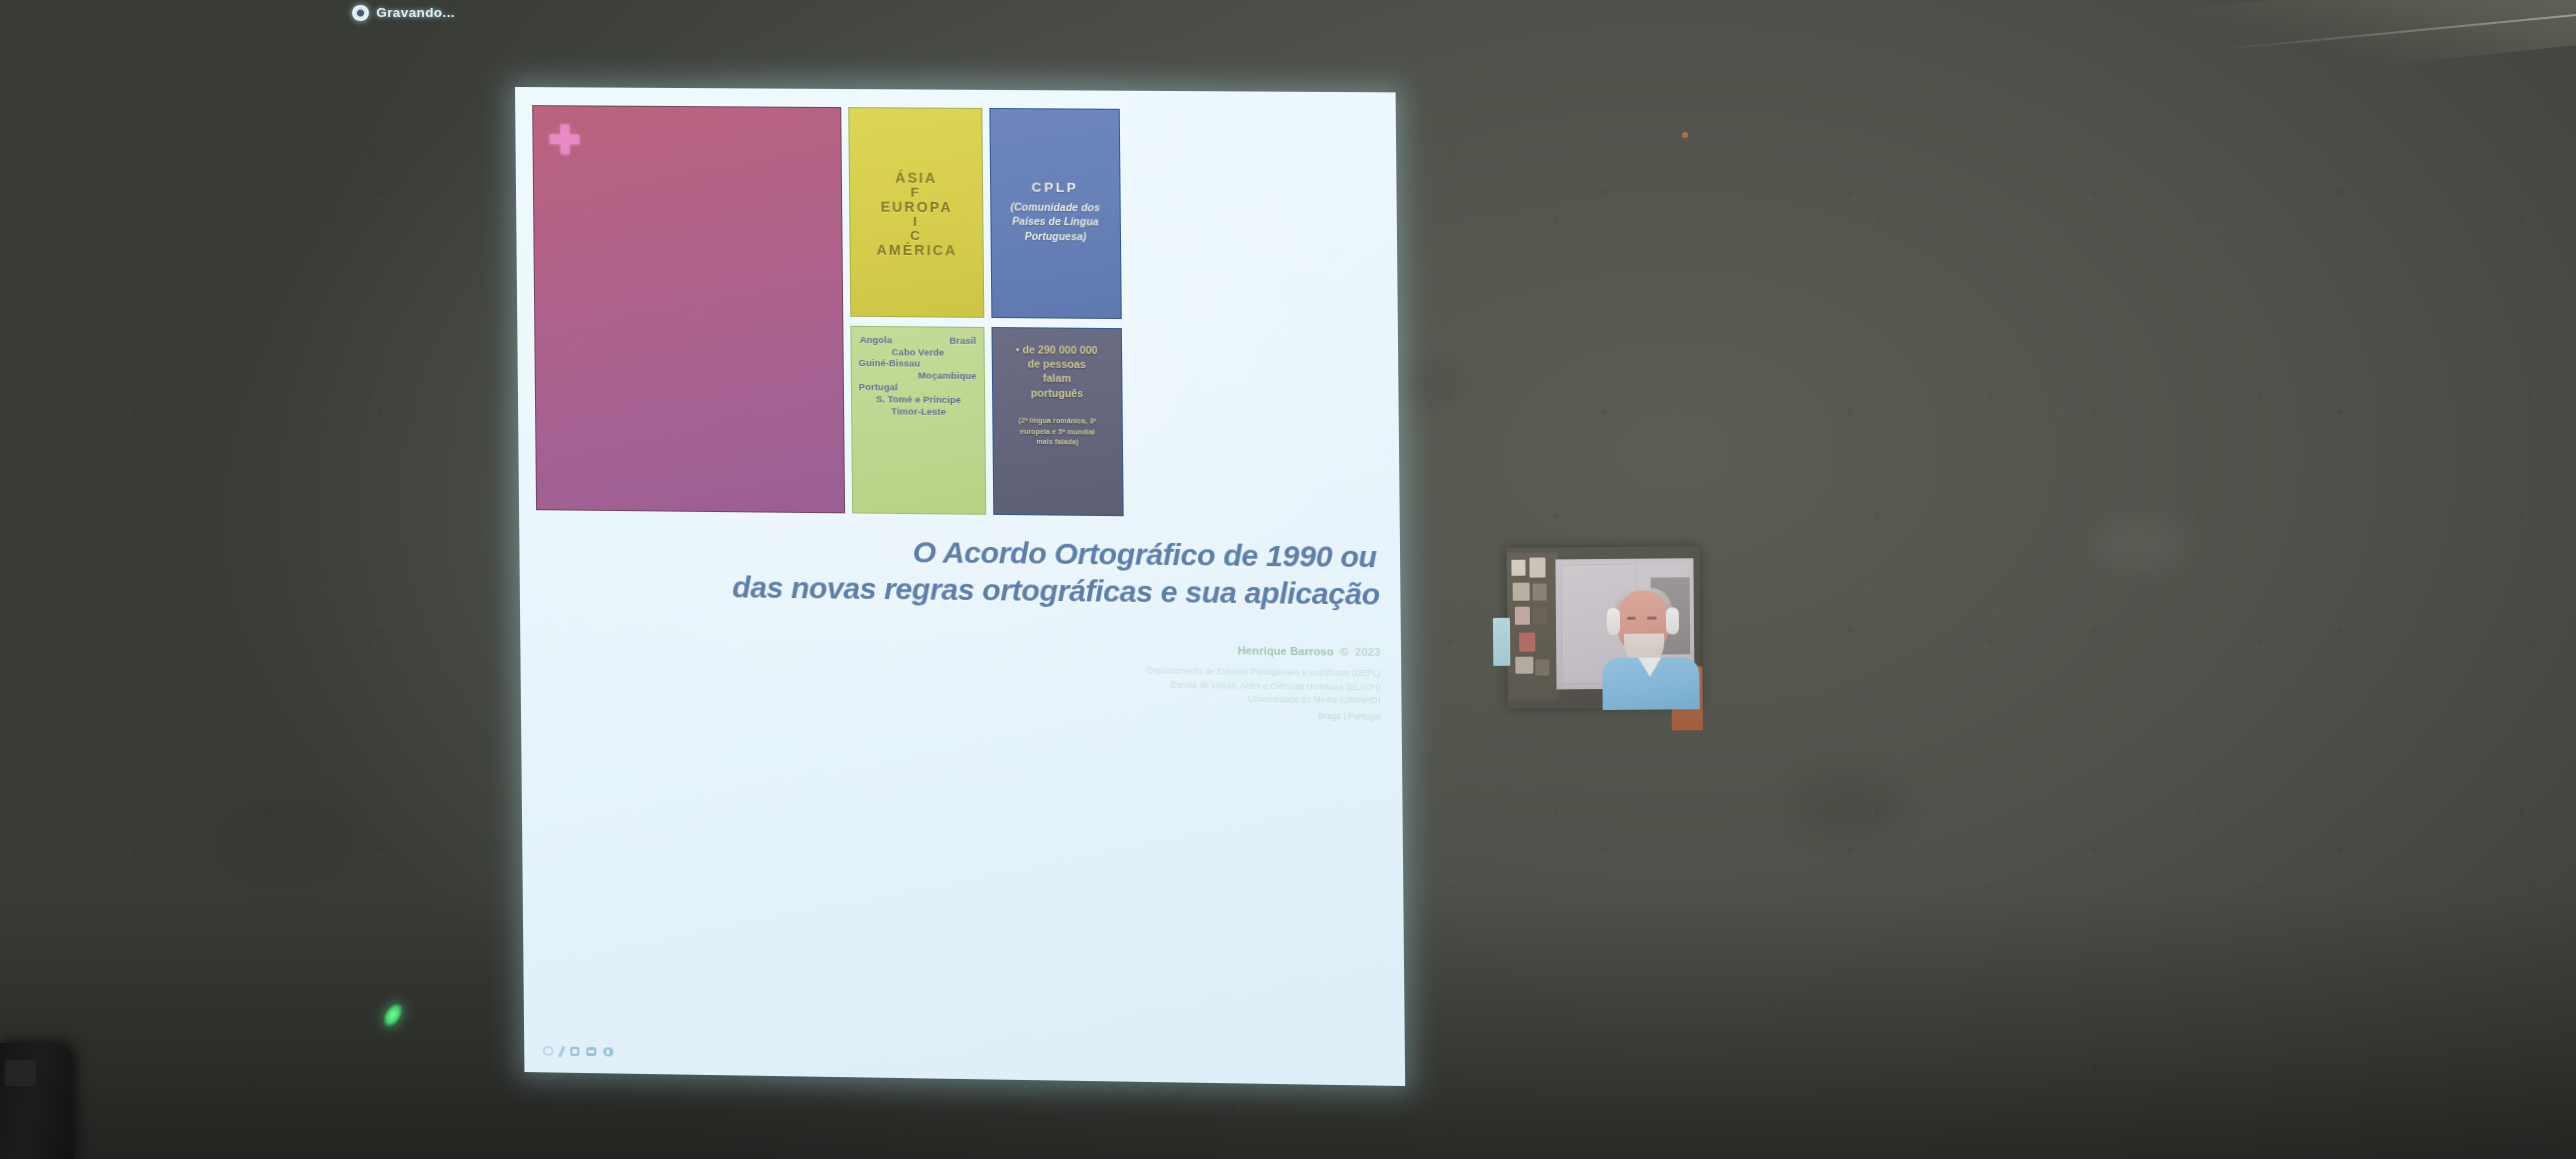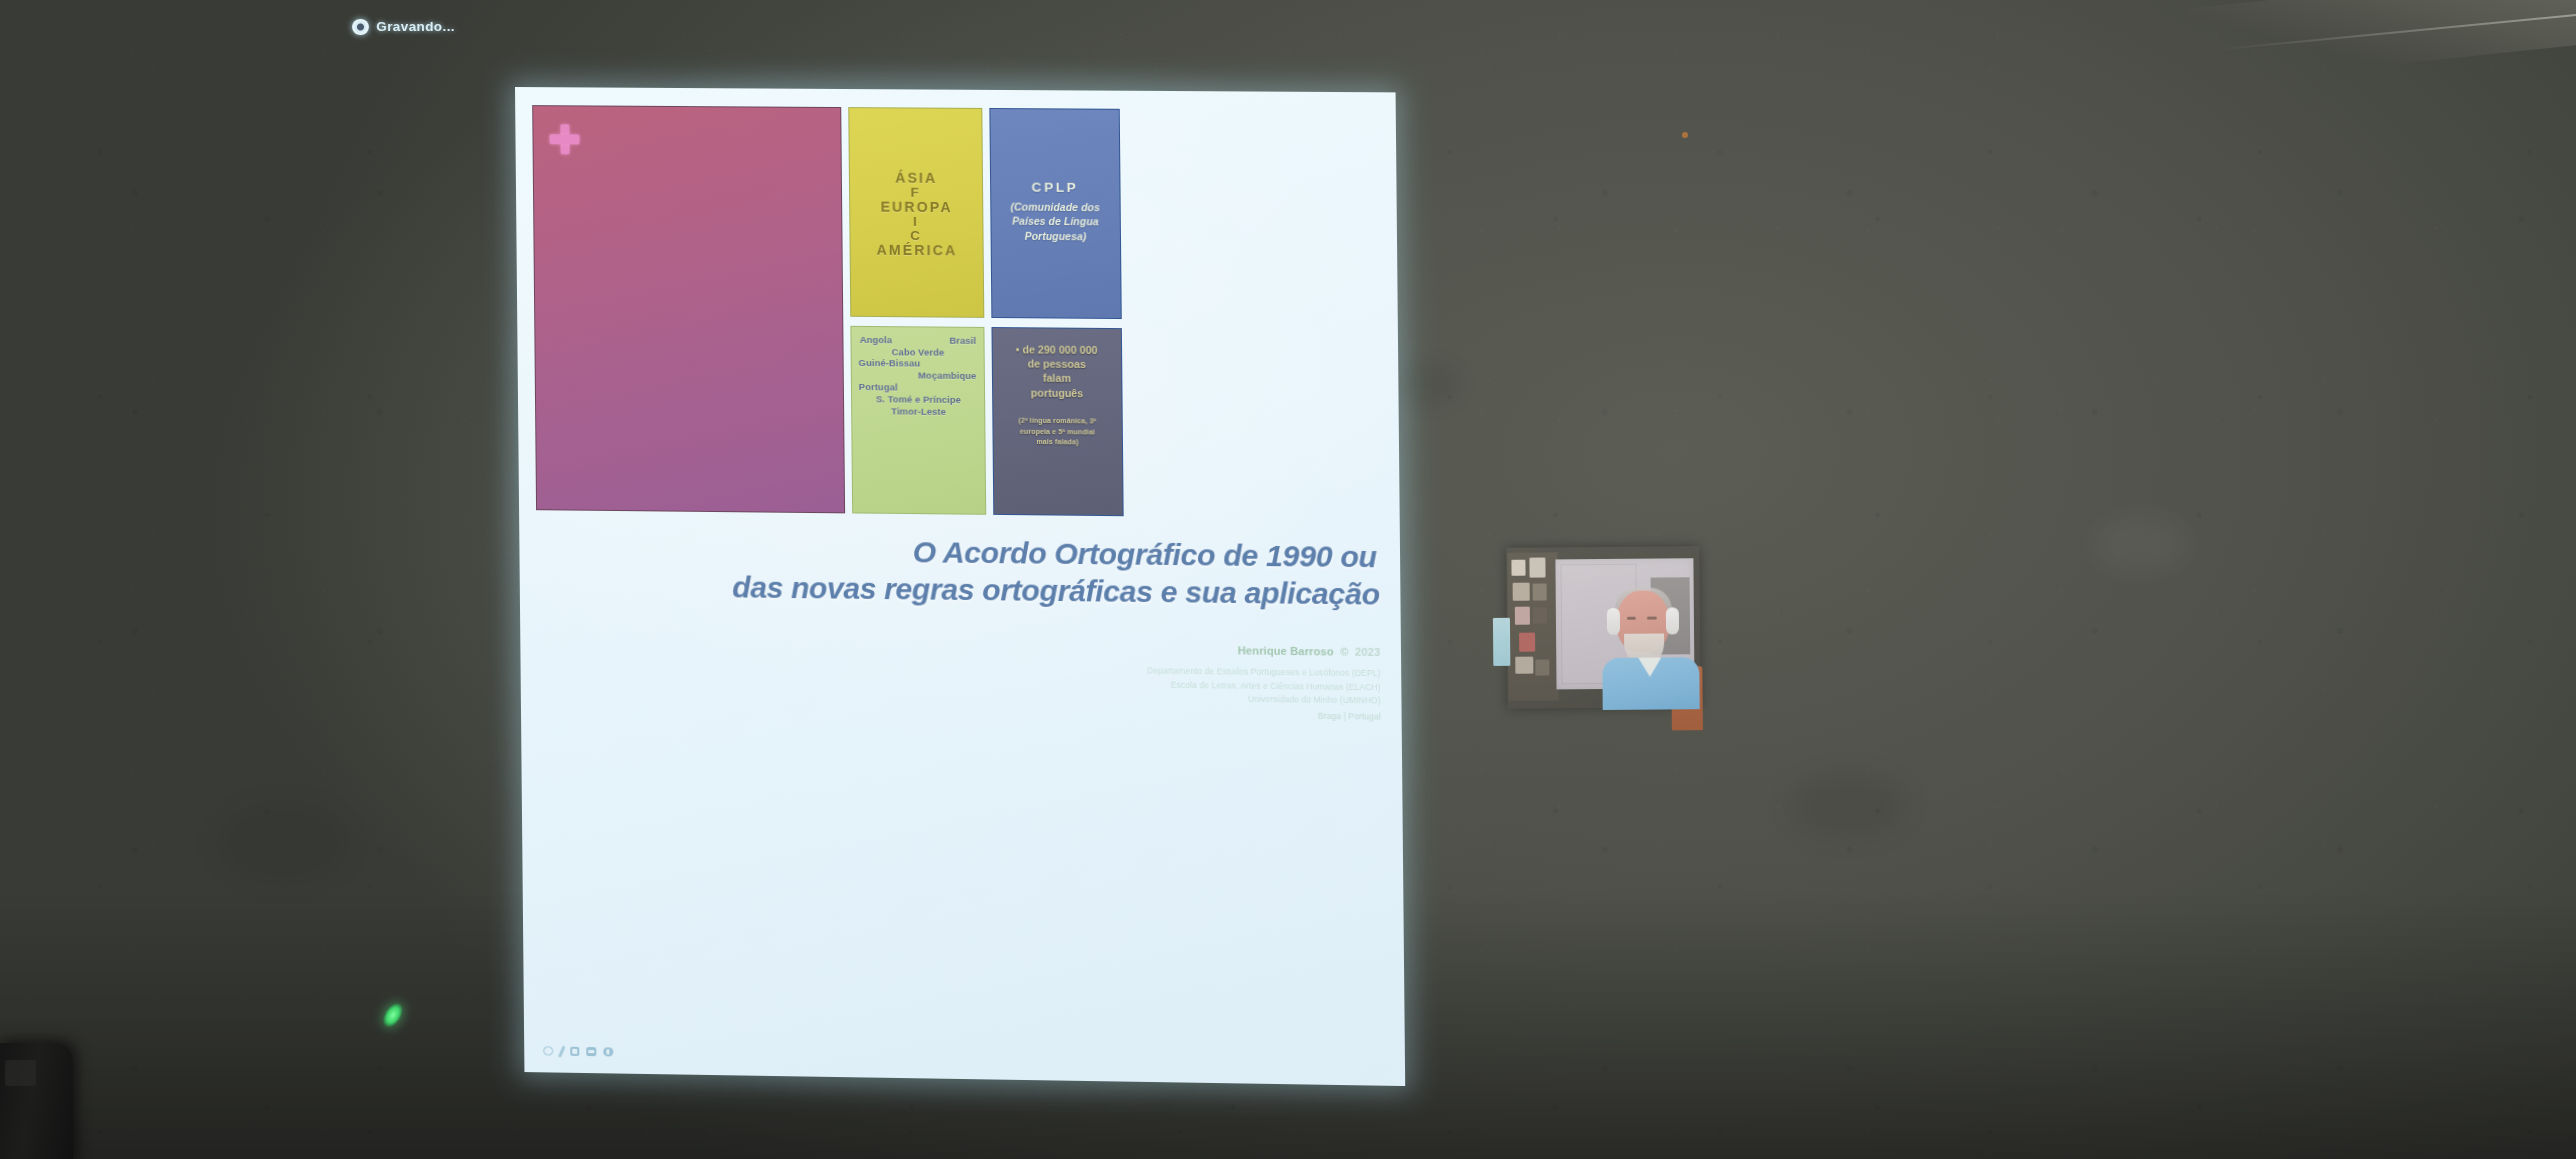--- a/index.html
+++ b/index.html
@@ -55,21 +55,21 @@
     border-radius:5.2px 16.7px 0 0;
     box-shadow:3.9px -2.6px 14px rgba(0,0,0,.55);
   }
   #desk-object:after{
     content:""; position:absolute; left:9px; top:16.7px; width:31px; height:26px;
     background:#2a2a28; border-radius:2.6px; opacity:.7;
   }
 
   
   #rec-pill{
-    position:absolute; left:348px; top:16px;
+    position:absolute; left:348px; top:2px;
     display:flex; align-items:center; gap:7.7px;
     padding:2.6px 9px 2.6px 3.9px;
     filter:blur(0.3px);
   }
   #rec-dot{
     width:16.7px; height:16.7px; border-radius:50%;
     background:radial-gradient(circle at 50% 50%, #4b5a6e 0 26%, #cfe6ef 34%, #e8f6fa 60%, #bcd8e2 100%);
     box-shadow:0 0 6.4px rgba(180,230,245,.75);
   }
   #rec-label{

